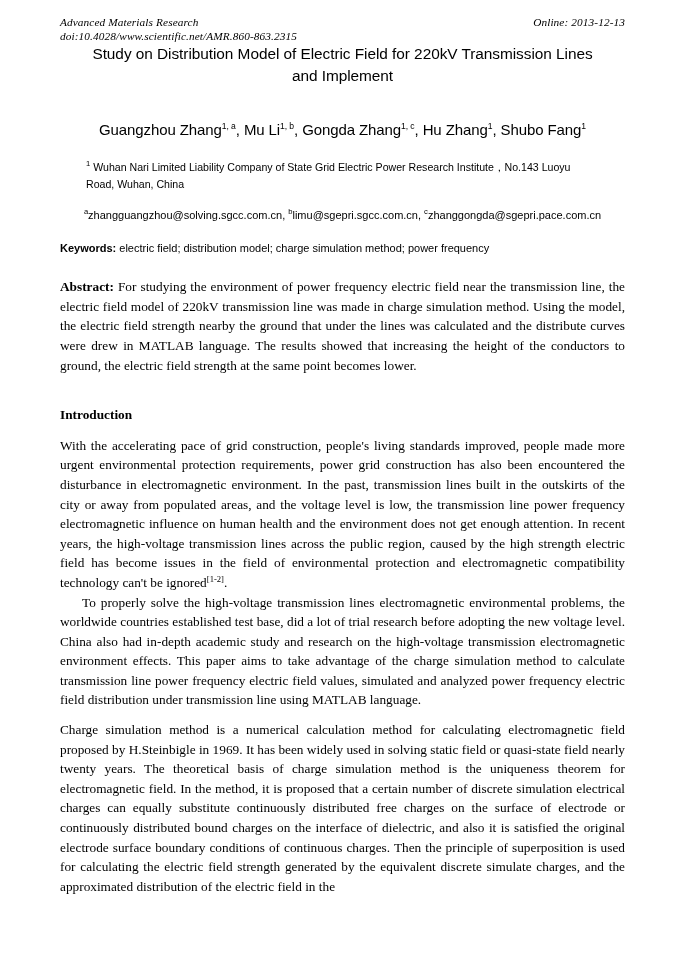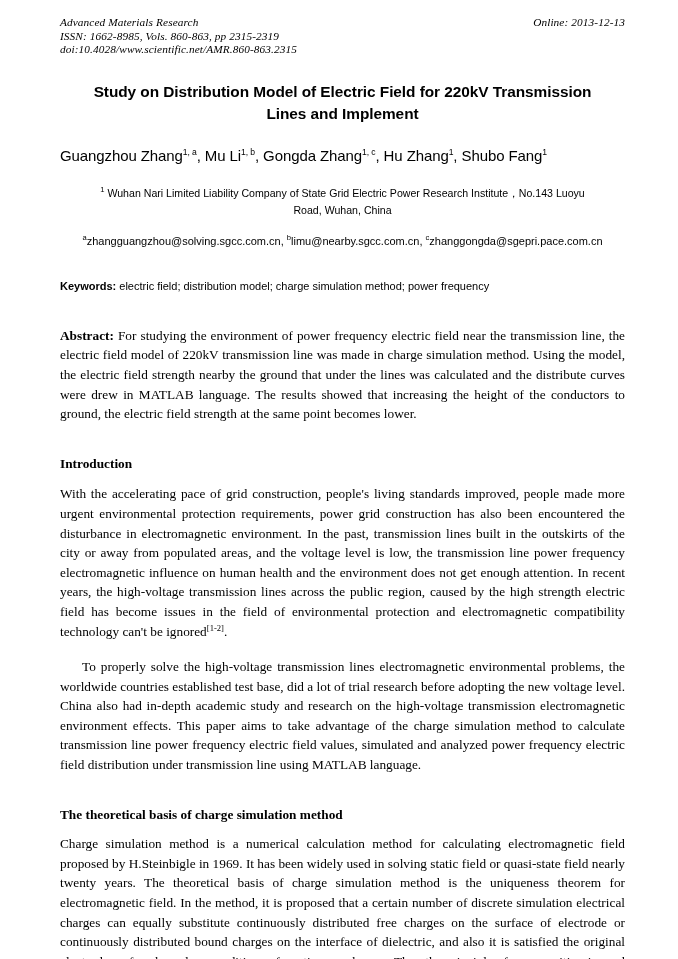--- a/index.html
+++ b/index.html
@@ -38,51 +38,50 @@
     right: 0;
     top: 0;
     font-style: italic;
     font-size: 11.3px;
     white-space: nowrap;
   }
   .masthead-line { white-space: nowrap; }
 
   
   .title {
-    margin-top: 24px;
     font-family: "Liberation Sans", sans-serif;
-    font-weight: bold;
+    font-weight: normal;
     font-size: 15.4px;
     line-height: 22px;
     text-align: center;
     letter-spacing: -0.05px;
     padding: 0 22px;
   }
 
   
   .authors {
-    margin-top: 21px;
+    margin-top: 33px;
     font-family: "Liberation Sans", sans-serif;
     font-size: 15px;
     line-height: 20px;
+    text-align: center;
     letter-spacing: -0.1px;
   }
   .authors sup {
     font-size: 8.6px;
     vertical-align: super;
     line-height: 0;
   }
 
   
   .affiliation {
     margin-top: 19px;
     font-family: "Liberation Sans", sans-serif;
     font-size: 10.6px;
     line-height: 17px;
-    text-align: center;
     padding: 0 26px;
   }
   .affiliation sup {
     font-size: 7.6px;
     vertical-align: super;
     line-height: 0;
   }
 
   
   .emails {
@@ -93,30 +92,30 @@
     text-align: center;
   }
   .emails sup {
     font-size: 7.6px;
     vertical-align: super;
     line-height: 0;
   }
 
   
   .keywords {
-    margin-top: 28px;
+    margin-top: 16px;
     font-family: "Liberation Sans", sans-serif;
     font-size: 11px;
     line-height: 16px;
   }
   .keywords .lbl { font-weight: bold; }
 
   
   .abstract {
-    margin-top: 32px;
+    margin-top: 21px;
     font-size: 13.3px;
     line-height: 19.6px;
     text-align: justify;
   }
   .abstract .lbl { font-weight: bold; }
 
   
   .section-heading {
     font-weight: bold;
     font-size: 13.3px;
@@ -124,54 +123,52 @@
     margin-top: 30px;
   }
 
   
   .para {
     font-size: 13.3px;
     line-height: 19.6px;
     text-align: justify;
     margin-top: 11px;
   }
-  .para.indent { text-indent: 22px; margin-top: 16px; }
+  .para.indent { text-indent: 22px; margin-top: 0; }
   .para.tight { margin-top: 10px; }
   .para sup {
     font-size: 8.6px;
     vertical-align: super;
     line-height: 0;
   }
 </style>
 </head>
 <body>
 
 <div class="page">
 
   <div class="masthead">
     <div class="masthead-line">Advanced Materials Research</div>
-    <div class="masthead-line">ISSN: 1662-8985, Vols. 860-863, pp 2315-2319</div>
     <div class="masthead-line">doi:10.4028/www.scientific.net/AMR.860-863.2315</div>
     <div class="online">Online: 2013-12-13</div>
   </div>
 
   <div class="title">Study on Distribution Model of Electric Field for 220kV Transmission Lines and Implement</div>
 
   <div class="authors">
     <span><span>Guangzhou Zhang</span><sup>1, a</sup><span>, </span></span><span><span>Mu Li</span><sup>1, b</sup><span>, </span></span><span><span>Gongda Zhang</span><sup>1, c</sup><span>, </span></span><span><span>Hu Zhang</span><sup>1</sup><span>, </span></span><span><span>Shubo Fang</span><sup>1</sup></span>
   </div>
 
   <div class="affiliation"><sup>1</sup><span> Wuhan Nari Limited Liability Company of State Grid Electric Power Research Institute，No.143 Luoyu Road, Wuhan, China</span></div>
 
-  <div class="emails"><sup>a</sup><span>zhangguangzhou@solving.sgcc.com.cn</span><span>, </span><sup>b</sup><span>limu@nearby.sgcc.com.cn</span><span>,</span> <sup>c</sup><span>zhanggongda@sgepri.pace.com.cn</span></div>
+  <div class="emails"><sup>a</sup><span>zhangguangzhou@solving.sgcc.com.cn</span><span>, </span><sup>b</sup><span>limu@sgepri.sgcc.com.cn</span><span>,</span> <sup>c</sup><span>zhanggongda@sgepri.pace.com.cn</span></div>
 
   <div class="keywords"><span class="lbl">Keywords:</span><span> electric field; distribution model; charge simulation method; power frequency</span></div>
 
   <div class="abstract"><span class="lbl">Abstract:</span><span> For studying the environment of power frequency electric field near the transmission line, the electric field model of 220kV transmission line was made in charge simulation method. Using the model, the electric field strength nearby the ground that under the lines was calculated and the distribute curves were drew in MATLAB language. The results showed that increasing the height of the conductors to ground, the electric field strength at the same point becomes lower.</span></div>
 
   <div class="section-heading">Introduction</div>
   <div class="para"><span>With the accelerating pace of grid construction, people's living standards improved, people made more urgent environmental protection requirements, power grid construction has also been encountered the disturbance in electromagnetic environment. In the past, transmission lines built in the outskirts of the city or away from populated areas, and the voltage level is low, the transmission line power frequency electromagnetic influence on human health and the environment does not get enough attention. In recent years, the high-voltage transmission lines across the public region, caused by the high strength electric field has become issues in the field of environmental protection and electromagnetic compatibility technology can't be ignored</span><sup>[1-2]</sup><span>.</span></div>
   <div class="para indent">To properly solve the high-voltage transmission lines electromagnetic environmental problems, the worldwide countries established test base, did a lot of trial research before adopting the new voltage level. China also had in-depth academic study and research on the high-voltage transmission electromagnetic environment effects. This paper aims to take advantage of the charge simulation method to calculate transmission line power frequency electric field values, simulated and analyzed power frequency electric field distribution under transmission line using MATLAB language.</div>
 
-  <div class="section-heading">The theoretical basis of charge simulation method</div>
   <div class="para tight">Charge simulation method is a numerical calculation method for calculating electromagnetic field proposed by H.Steinbigle in 1969. It has been widely used in solving static field or quasi-state field nearly twenty years. The theoretical basis of charge simulation method is the uniqueness theorem for electromagnetic field. In the method, it is proposed that a certain number of discrete simulation electrical charges can equally substitute continuously distributed free charges on the surface of electrode or continuously distributed bound charges on the interface of dielectric, and also it is satisfied the original electrode surface boundary conditions of continuous charges. Then the principle of superposition is used for calculating the electric field strength generated by the equivalent discrete simulate charges, and the approximated distribution of the electric field in the</div>
 
 </div>
 
 </body></html>

